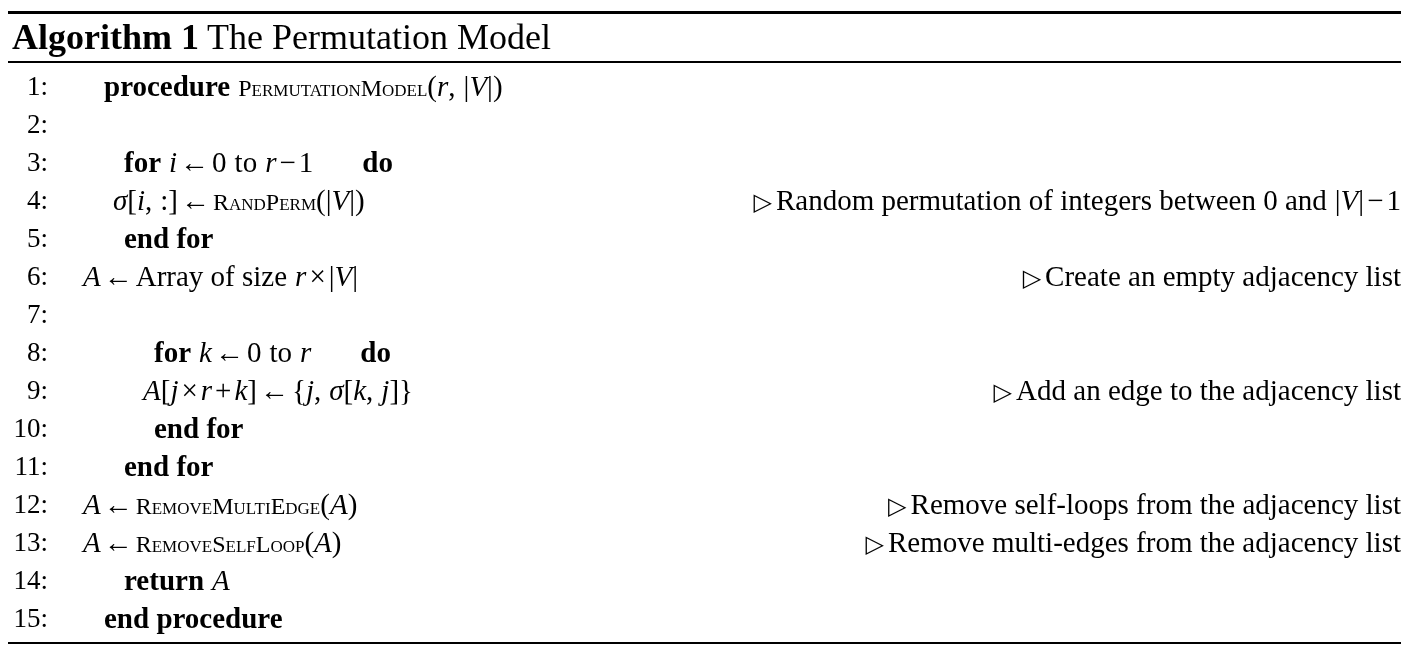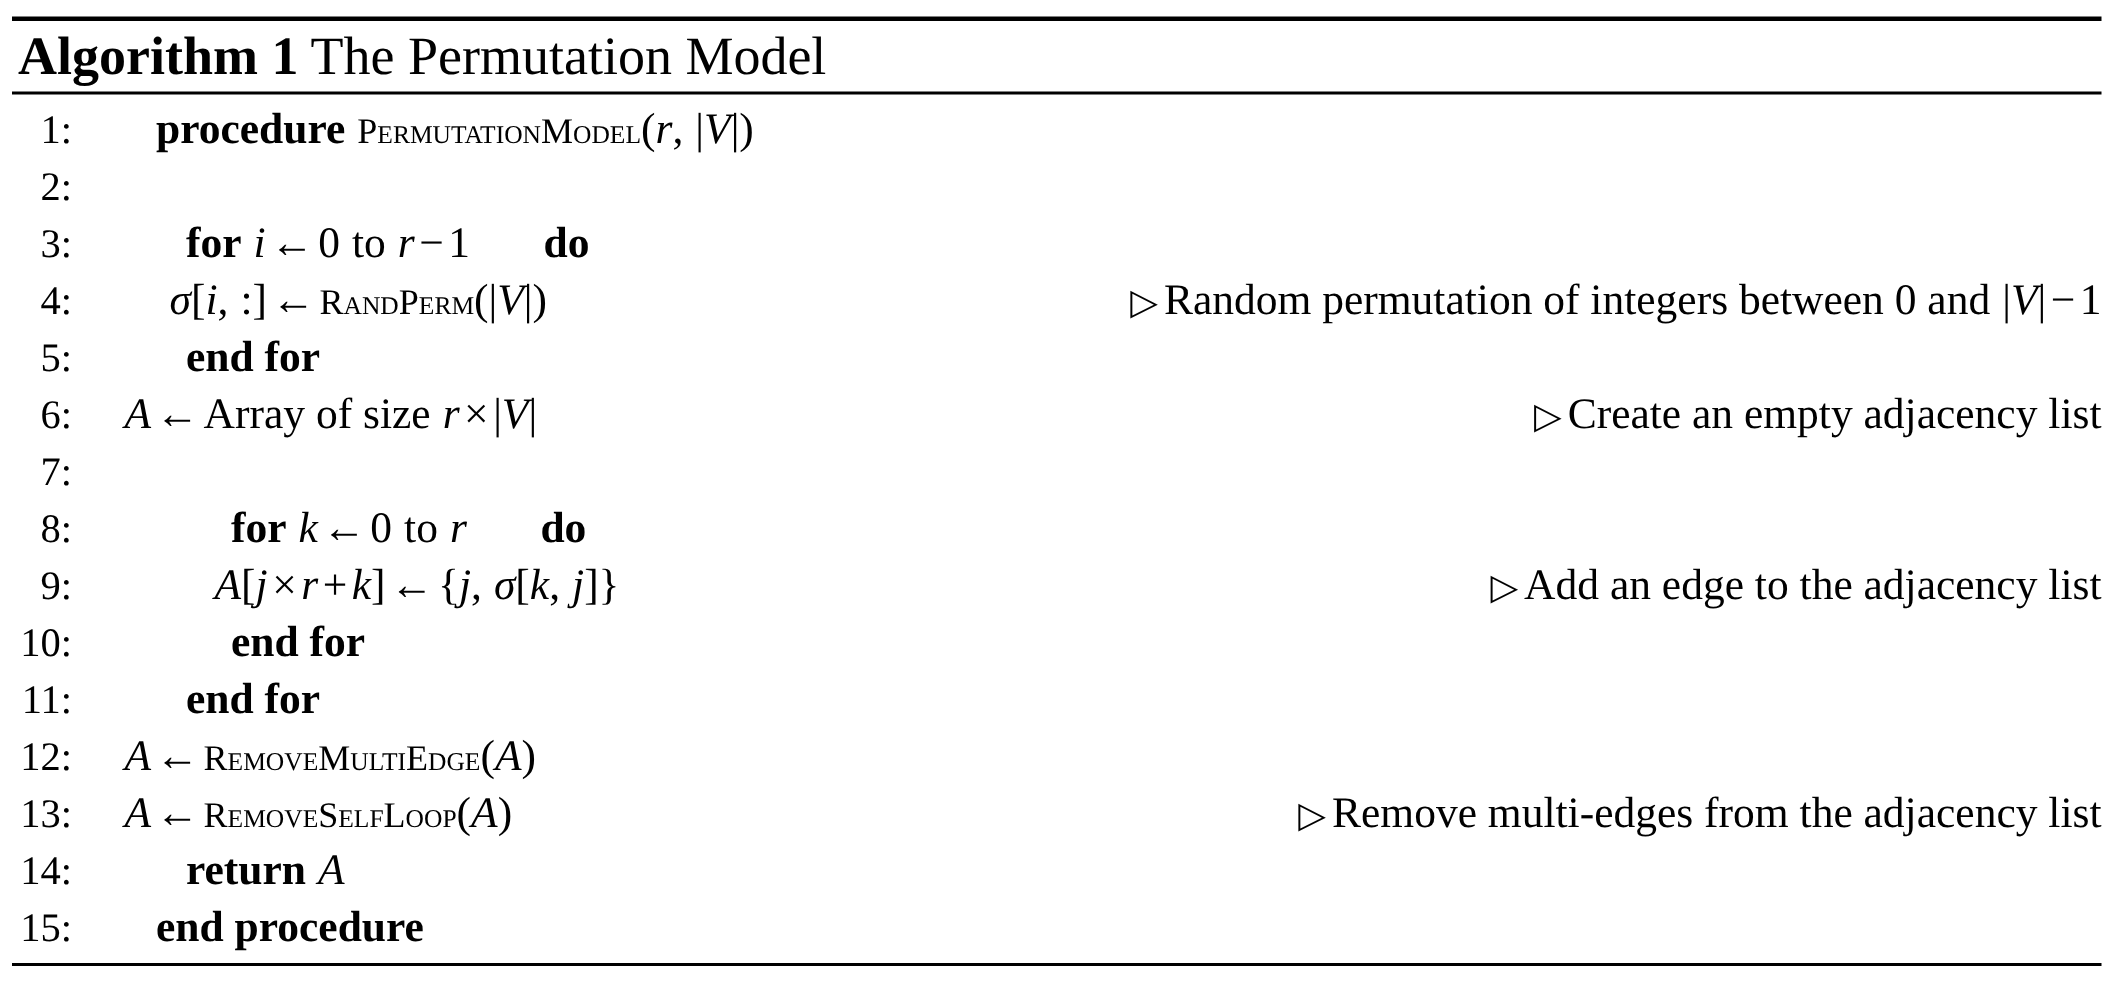--- a/index.html
+++ b/index.html
@@ -185,20 +185,21 @@
     </div>
 
     <div class="algo-line">
       <span class="lineno">11:</span>
       <span class="code ind1 kw">end for</span>
     </div>
 
     <div class="algo-line">
       <span class="lineno">12:</span>
       <span class="code ind1"><span class="mathvar">A</span><span class="op">←</span><span class="sc">RemoveMultiEdge</span>(<span class="mathvar">A</span>)</span>
+      <span class="comment comment-right"><span class="tri">▷</span><span class="mathup">Remove self-loops from the adjacency list</span></span>
     </div>
 
     <div class="algo-line">
       <span class="lineno">13:</span>
       <span class="code ind1"><span class="mathvar">A</span><span class="op">←</span><span class="sc">RemoveSelfLoop</span>(<span class="mathvar">A</span>)</span>
       <span class="comment comment-right"><span class="tri">▷</span><span class="mathup">Remove multi-edges from the adjacency list</span></span>
     </div>
 
     <div class="algo-line">
       <span class="lineno">14:</span>

